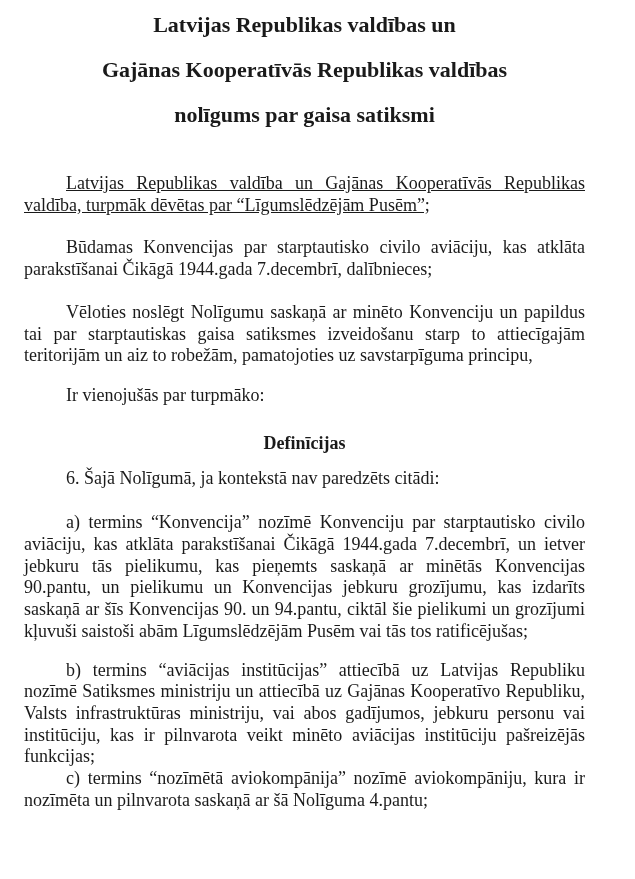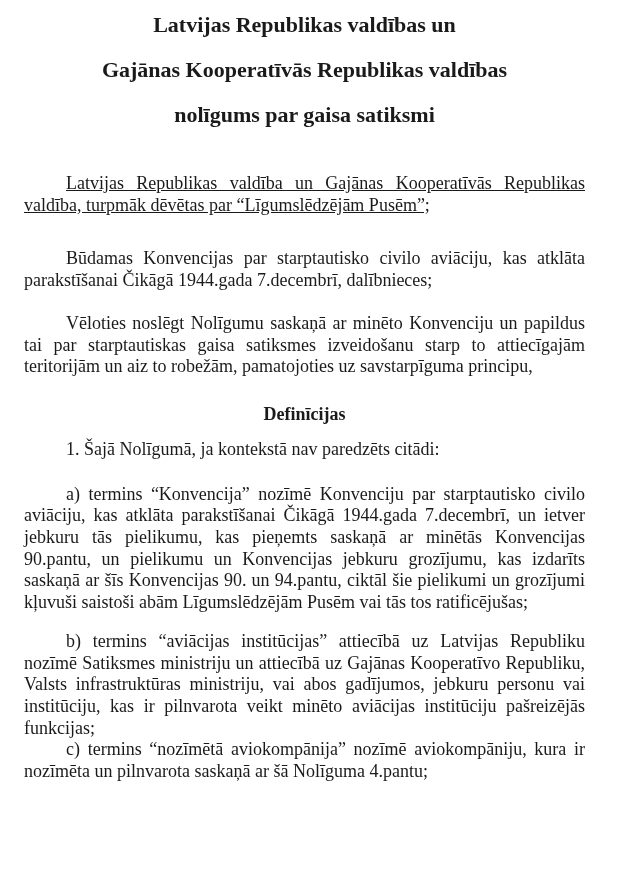--- a/index.html
+++ b/index.html
@@ -27,21 +27,21 @@
   .doc-body {
     font-size: 18px;
     line-height: 21.7px;
     text-align: justify;
   }
   .para {
     margin: 0;
     text-indent: 42px;
   }
   .para.mt-first   { margin-top: 36px; text-decoration: underline; }
-  .para.mt-p2      { margin-top: 32px; }
+  .para.mt-p2      { margin-top: 21px; }
   .para.mt-p3      { margin-top: 21px; }
   .para.mt-p4      { margin-top: 18px; }
   .para.mt-intro   { margin-top: 13px; }
   .para.mt-def-a   { margin-top: 23px; }
   .para.mt-def-b   { margin-top: 17px; }
   .para.mt-def-c   { }
   .article-heading {
     margin-top: 25px;
     text-align: center;
     font-weight: bold;
@@ -62,26 +62,27 @@
   </header>
 
   <main class="doc-body">
 
     <p class="para mt-first">Latvijas Republikas valdība un Gajānas Kooperatīvās Republikas valdība, turpmāk dēvētas par “Līgumslēdzējām Pusēm”;</p>
 
     <p class="para mt-p2">Būdamas Konvencijas par starptautisko civilo aviāciju, kas atklāta parakstīšanai Čikāgā 1944.gada 7.decembrī, dalībnieces;</p>
 
     <p class="para mt-p3">Vēloties noslēgt Nolīgumu saskaņā ar minēto Konvenciju un papildus tai par starptautiskas gaisa satiksmes izveidošanu starp to attiecīgajām teritorijām un aiz to robežām, pamatojoties uz savstarpīguma principu,</p>
 
+    <p class="para mt-p4">Ir vienojušās par turpmāko:</p>
 
     <div class="article-heading">
       <div>Definīcijas</div>
     </div>
 
-    <p class="para mt-intro">1. Šajā Nolīgumā, ja kontekstā nav paredzēts citādi:</p>
+    <p class="para mt-intro">6. Šajā Nolīgumā, ja kontekstā nav paredzēts citādi:</p>
 
     <p class="para mt-def-a">a) termins “Konvencija” nozīmē Konvenciju par starptautisko civilo aviāciju, kas atklāta parakstīšanai Čikāgā 1944.gada 7.decembrī, un ietver jebkuru tās pielikumu, kas pieņemts saskaņā ar minētās Konvencijas 90.pantu, un pielikumu un Konvencijas jebkuru grozījumu, kas izdarīts saskaņā ar šīs Konvencijas 90. un 94.pantu, ciktāl šie pielikumi un grozījumi kļuvuši saistoši abām Līgumslēdzējām Pusēm vai tās tos ratificējušas;</p>
 
     <p class="para mt-def-b">b) termins “aviācijas institūcijas” attiecībā uz Latvijas Republiku nozīmē Satiksmes ministriju un attiecībā uz Gajānas Kooperatīvo Republiku, Valsts infrastruktūras ministriju, vai abos gadījumos, jebkuru personu vai institūciju, kas ir pilnvarota veikt minēto aviācijas institūciju pašreizējās funkcijas;</p>
 
     <p class="para mt-def-c">c) termins “nozīmētā aviokompānija” nozīmē aviokompāniju, kura ir nozīmēta un pilnvarota saskaņā ar šā Nolīguma 4.pantu;</p>
 
   </main>
 
 </div>

